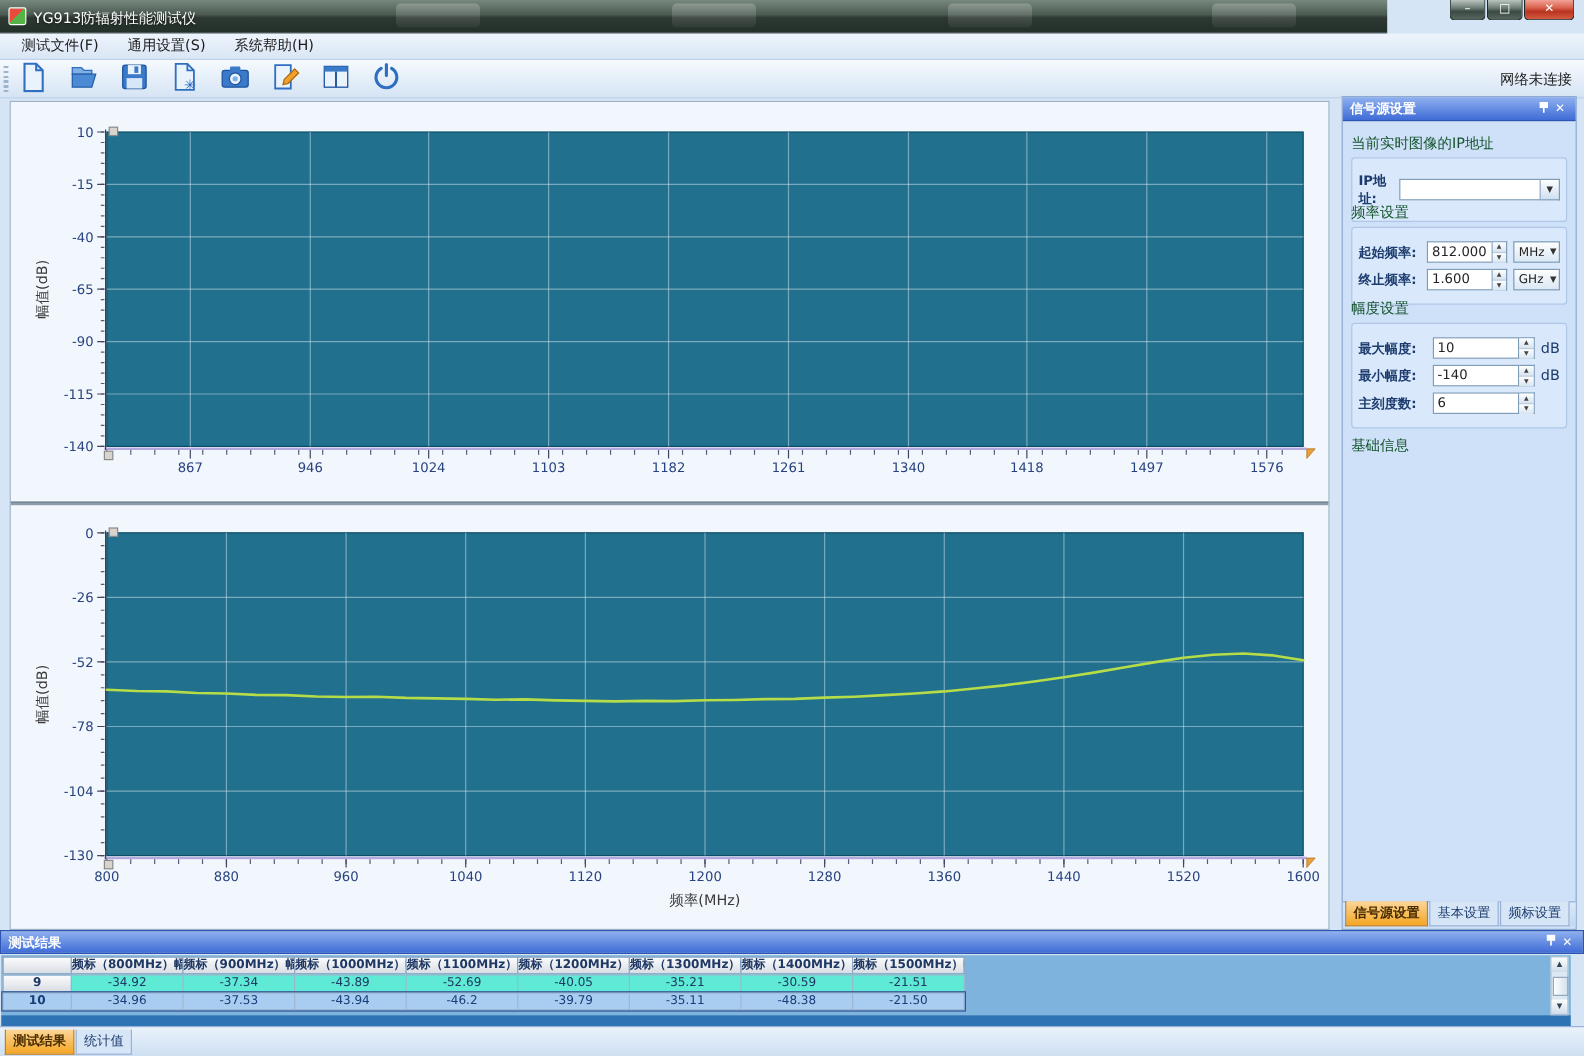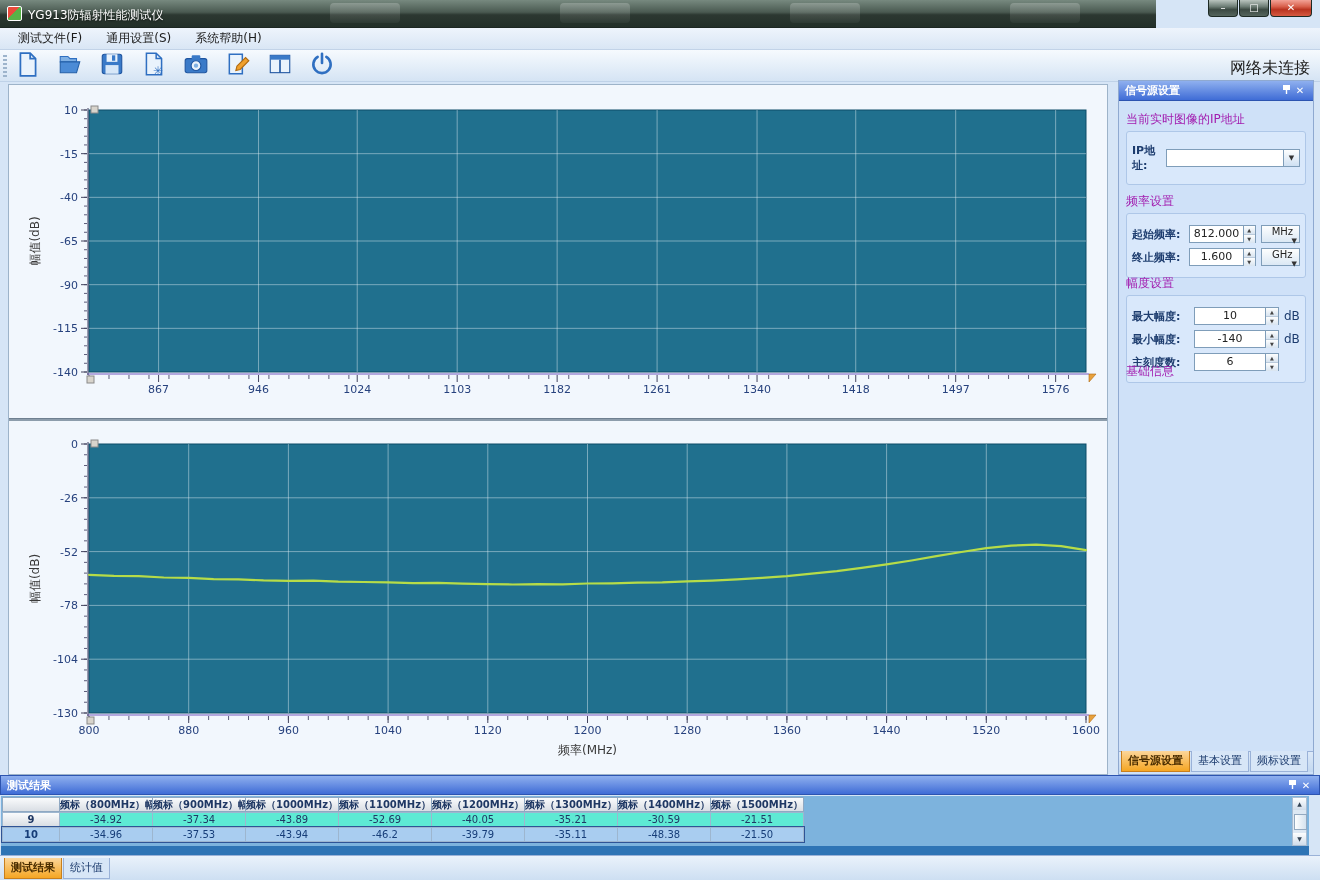--- a/index.html
+++ b/index.html
@@ -29,53 +29,53 @@
   .menubar { position:absolute; left:0; top:28px; width:1320px; height:22px;
     background:linear-gradient(#eef4fc,#d9e6f5); border-bottom:1px solid #c2d3e8;
     display:flex; align-items:center; padding-left:6px; }
   .menu-item { font-size:12px; color:#1c1c1c; padding:3px 12px; cursor:default; }
   .toolbar { position:absolute; left:0; top:50px; width:1320px; height:32px;
     background:linear-gradient(#f6fafe,#d5e4f4); border-bottom:1px solid #bfd2e8; }
   .grip { position:absolute; left:3px; top:5px; width:4px; height:22px;
     background:repeating-linear-gradient(#9db4cc 0 2px, transparent 2px 4px); }
   .tb-btn { position:absolute; top:2px; width:36px; height:28px; border:1px solid transparent;
     border-radius:3px; display:flex; align-items:center; justify-content:center; cursor:pointer; }
-  .net-status { position:absolute; right:10px; top:8px; font-size:16px; color:#222;margin-left:16px; }
+  .net-status { position:absolute; right:10px; top:8px; font-size:12px; color:#222;margin-left:16px; }
 
   
   .charts-card { position:absolute; left:8px; top:84px; width:1100px; height:691px;
     background:#f2f7fd; border:1px solid #9db3c9; }
   .charts-divider { position:absolute; left:0; top:333px; width:1098px; height:3px;
     background:#8d9dac; border-top:1px solid #6f8090; }
   svg.chart { position:absolute; left:0; }
   #chart-top { top:0; }
   #chart-bottom { top:336px; }
 
   
   .side-panel { position:absolute; left:1118px; top:80px; width:196px; height:695px;
     background:#cfe1f8; border:1px solid #8fa9d0; }
   .panel-header { height:20px; background:linear-gradient(#8fb0ef,#3f6cd6);
     border-bottom:1px solid #2d54b0; display:flex; align-items:center; padding:0 6px; }
   .panel-header .ph-title { color:#fff; font-size:11px; font-weight:bold; flex:1; }
   .ph-ico { color:#fff; font-size:10px; width:14px; text-align:center; cursor:pointer; }
   .group { position:absolute; left:7px; width:180px; }
-  .group-caption { font-size:12px; color:#a21caf; margin-bottom:3px; }
+  .group-caption { font-size:12px; color:#14532d; margin-bottom:3px; }
   .group-box { background:#d9e8fb; border:1px solid #aec7e8; border-radius:3px; padding:6px 5px; }
   .frow { display:flex; align-items:center; margin:5px 0; }
   .flabel { width:62px; font-size:11px; color:#1d3c6e;font-weight:bold; }
   .tbox { height:18px; background:#fff; border:1px solid #7f9db9; font-size:11px;
-    color:#222; padding:0 3px; line-height:16px;text-align:center; }
+    color:#222; padding:0 3px; line-height:16px; }
   .spin { width:13px; height:18px; border:1px solid #7f9db9; border-left:none;
     display:flex; flex-direction:column; cursor:pointer; }
   .spin span { flex:1; font-size:5px; line-height:8px; text-align:center; color:#444;
     background:linear-gradient(#fdfefe,#d8e4f0); border-bottom:1px solid #b9c9da; }
   .spin span:last-child { border-bottom:none; }
   .unit-dd { margin-left:5px; width:42px; height:18px; border:1px solid #7f9db9;
     background:linear-gradient(#fdfefe,#dbe8f4); font-size:10px; color:#222;
-    display:flex; align-items:center; padding-left:4px; cursor:pointer;flex-direction:column; }
+    display:flex; align-items:center; padding-left:4px; cursor:pointer; }
   .unit-dd .arr { margin-left:auto; font-size:7px; color:#333; padding-right:2px; }
   .unit-lab { margin-left:5px; font-size:12px; color:#1d3c6e; }
   .combo { display:flex; }
   .combo .tbox { width:118px; }
   .combo .dd-btn { width:16px; height:18px; border:1px solid #7f9db9; border-left:none;
     background:linear-gradient(#fdfefe,#cfe0f2); font-size:7px; color:#333; text-align:center;
     line-height:17px; cursor:pointer; }
   .info-row { font-size:11px; color:#1d3c6e; margin:10px 2px; }
   .side-tabs { position:absolute; left:0; bottom:2px; width:194px; height:21px;
     border-top:1px solid #9ab2d8; display:flex; align-items:flex-end; padding-left:2px;
@@ -507,21 +507,21 @@
       <div class="frow">
         <span class="flabel">IP地址:</span>
         <span class="combo">
           <span class="tbox"></span>
           <span class="dd-btn">▼</span>
         </span>
       </div>
     </div>
   </div>
 
-  <div class="group" style="top:112px">
+  <div class="group" style="top:88px">
     <div class="group-caption">频率设置</div>
     <div class="group-box">
       <div class="frow">
         <span class="flabel">起始频率:</span>
         <span class="tbox" style="width:58px">812.000</span>
         <span class="spin">
             <span>▲</span>
             <span>▼</span>
           </span>
         <span class="unit-dd">
@@ -537,21 +537,21 @@
             <span>▼</span>
           </span>
         <span class="unit-dd">
           <span>GHz</span>
           <span class="arr">▼</span>
         </span>
       </div>
     </div>
   </div>
 
-  <div class="group" style="top:194px">
+  <div class="group" style="top:168px">
     <div class="group-caption">幅度设置</div>
     <div class="group-box">
       <div class="frow">
         <span class="flabel">最大幅度:</span>
         <span class="tbox" style="width:72px">10</span>
         <span class="spin">
             <span>▲</span>
             <span>▼</span>
           </span>
         <span class="unit-lab">dB</span>

